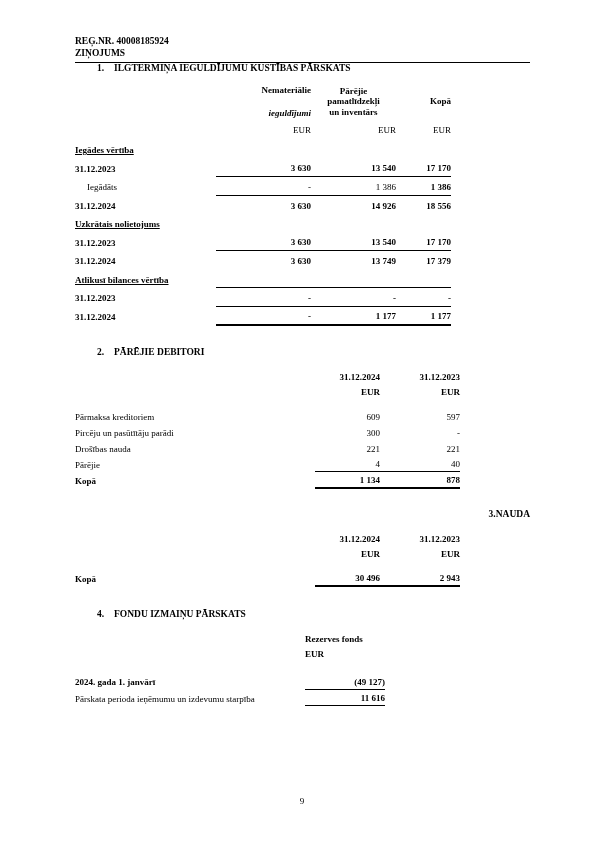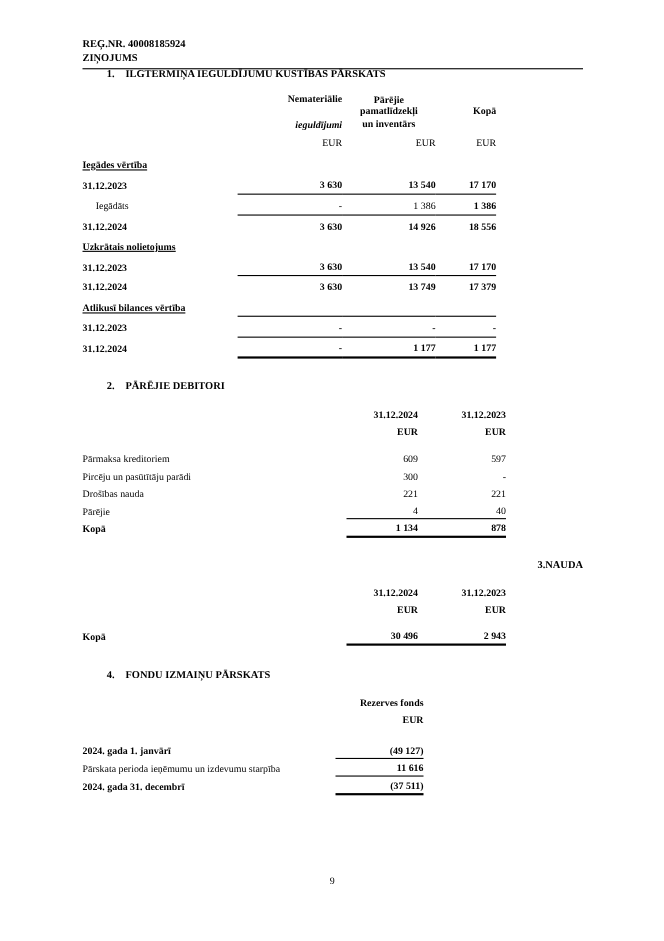--- a/index.html
+++ b/index.html
@@ -55,21 +55,21 @@
   .t2 td:nth-child(3) { width: 80px; }
   .t2 .hdr td { font-weight: bold; text-align: right; height: 15px; vertical-align: bottom; }
   .t2 .unit td { font-weight: bold; text-align: right; height: 15px; vertical-align: bottom; }
   .t2 .sp td { height: 11px; }
   .t2 .r td { height: 16px; vertical-align: bottom; padding-bottom: 2px; margin-left: 16px; }
 
   
   .t4 { width: 310px; margin-top: 10px; }
   .t4 td:nth-child(1) { width: 230px; }
   .t4 td:nth-child(2) { width: 80px; }
-  .t4 .hdr td, .t4 .unit td { font-weight: bold; text-align: right; height: 15px; vertical-align: bottom; }
+  .t4 .hdr td, .t4 .unit td { font-weight: bold; text-align: left; height: 15px; vertical-align: bottom; }
   .t4 .sp td { height: 14px; }
   .t4 .r td { height: 16.5px; vertical-align: bottom; padding-bottom: 2px; }
 
   .pagenum { position: absolute; top: 796px; left: 0; right: 0; text-align: center; font-size: 9px; }
 </style>
 </head>
 <body>
 
 <div class="page">
 
@@ -261,22 +261,18 @@
           <td colspan="2"></td>
         </tr>
     <tr class="r">
       <td class="b">2024. gada 1. janvārī</td>
       <td class="num b lb">(49 127)</td>
     </tr>
     <tr class="r">
       <td>Pārskata perioda ieņēmumu un izdevumu starpība</td>
       <td class="num b lb">11 616</td>
     </tr>
-    <tr class="r">
-      <td class="b">2024. gada 31. decembrī</td>
-      <td class="num b tb">(37 511)</td>
-    </tr>
   </tbody>
     </table>
 
   <div class="pagenum">9</div>
 
 </div>
 
 </body></html>

